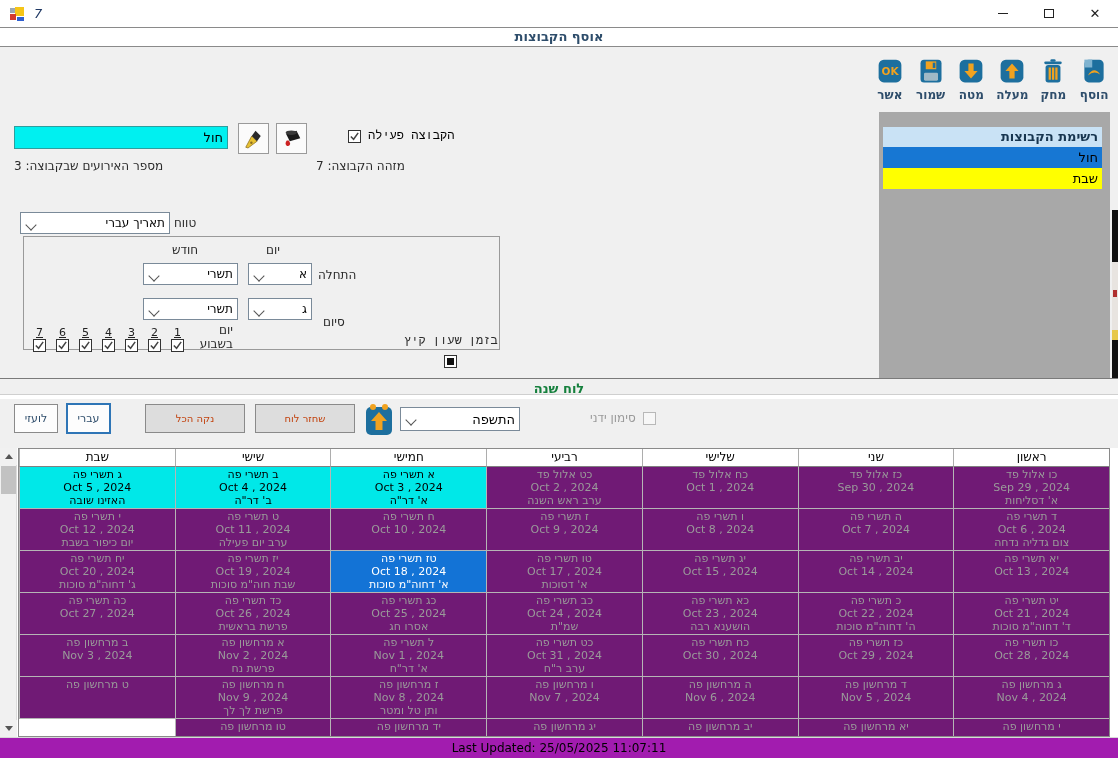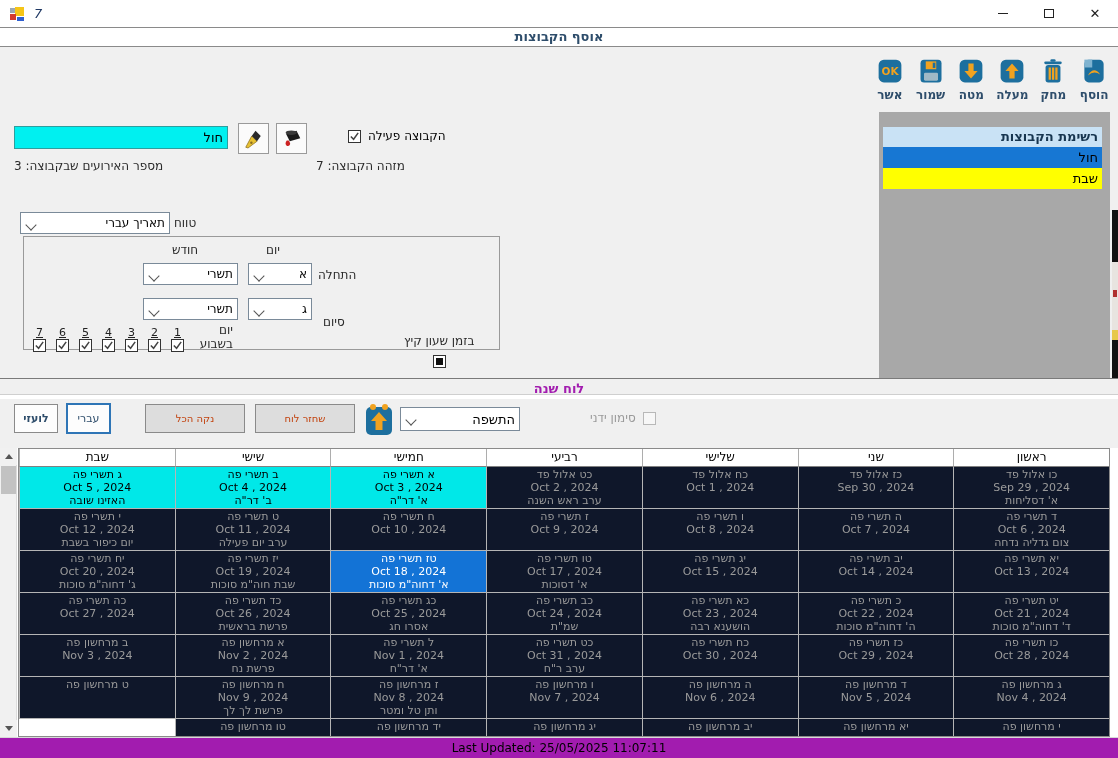--- a/index.html
+++ b/index.html
@@ -34,21 +34,21 @@
   
   .name-input { position:absolute; left:14px; top:79px; width:214px; height:23px;
     background:#00f0f0; border:1px solid #2e9e9e; font-family:inherit; font-size:13px;
     padding:0 4px; direction:rtl; text-align:right; color:#000; }
   .sq-btn { position:absolute; top:76px; width:31px; height:31px; background:#fbfbfb;
     border:1px solid #9a9a9a; display:flex; align-items:center; justify-content:center; }
   .sq-btn svg { width:24px; height:24px; }
   .btn-pen { left:238px; }
   .btn-bucket { left:276px; }
   .cbrow { position:absolute; display:flex; align-items:center; gap:7px; }
-  .cbrow.ltr { direction:ltr; }
+  .cbrow.ltr { direction:ltr;font-family:Liberation Mono, monospace; }
   .cbx { width:13px; height:13px; background:#fff; border:1px solid #333;
     display:flex; align-items:center; justify-content:center; flex:none; }
   .cbx svg { width:11px; height:11px; }
   .cbx .fill { width:7px; height:7px; background:#111; }
   .cbx.disabled { border-color:#b8b8b8; background:#f7f7f7; }
   .active-cb { left:348px; top:82px; }
   .lbl { position:absolute; font-size:12px; color:#2b2b2b; white-space:nowrap; }
   .events-lbl { left:14px; top:112px; }
   .id-lbl { left:316px; top:112px; }
   
@@ -78,21 +78,21 @@
     line-height:20px; padding-right:4px; }
   .gl-item { height:21px; font-size:13px; color:#000; line-height:21px; padding-right:4px; cursor:default; }
   
   .edge-strip { position:absolute; left:1112px; top:210px; width:6px; height:168px; background:#111; }
   .edge-strip .inner { position:absolute; top:52px; left:0; width:6px; height:68px; background:#e8e4e0; }
   .edge-strip .mark { position:absolute; top:28px; left:1px; width:4px; height:7px; background:#b03030; }
   .edge-strip .yellow { position:absolute; top:120px; left:0; width:6px; height:10px; background:#e7c84a; }
   
   .cal-header { position:absolute; top:378px; left:0; right:0; height:17px; background:#f0f0f0;
     border-top:1px solid #7a7a7a; border-bottom:1px solid #cfcfcf;
-    text-align:center; font-weight:bold; font-size:13px; color:#a21caf; line-height:19px; }
+    text-align:center; font-weight:bold; font-size:13px; color:#15803d; line-height:19px; }
   .cal-controls { position:absolute; top:399px; left:0; right:0; height:49px; background:#f0f0f0; }
   .vbtn { position:absolute; top:5px; height:29px; background:#fdfdfd; border:1px solid #8a8a8a;
     font-family:inherit; font-size:11px; color:#2e4d6b; cursor:default; }
   .vbtn.sel { border:2px solid #2e75b6; top:4px; height:31px; }
   .gbtn { position:absolute; top:5px; height:29px; background:#dddddd; border:1px solid #8a8a8a;
     font-family:inherit; font-size:10px; color:#c2410c; cursor:default; }
   .cal-icon-btn { position:absolute; left:362px; top:1px; width:34px; height:39px; background:transparent;
     border:none; cursor:default; }
   .cal-icon-btn svg { width:34px; height:39px; }
   .year-combo { position:absolute; left:400px; top:8px; width:120px; height:24px; }
@@ -110,21 +110,21 @@
   .tri-up { width:0; height:0; border-left:4px solid transparent; border-right:4px solid transparent;
     border-bottom:5px solid #555; }
   .tri-down { width:0; height:0; border-left:4px solid transparent; border-right:4px solid transparent;
     border-top:5px solid #555; }
   .vs-thumb { position:absolute; left:1px; top:18px; width:15px; height:28px; background:#c2c2c2; }
   .cal-grid { position:absolute; left:18px; top:0; width:1092px; height:289px; overflow:hidden;
     display:grid; grid-template-columns:repeat(7,1fr); grid-template-rows:18px; grid-auto-rows:42px;
     border:1px solid #8a8a8a; background:#fff; }
   .chead { background:#fff; border-left:1px solid #adadad; border-bottom:1px solid #808080;
     text-align:center; font-size:12px; color:#000; line-height:17px; }
-  .cell { background:#0f172a; border-left:1px solid #b5b5b5; border-bottom:1px solid #b5b5b5;
+  .cell { background:#701a75; border-left:1px solid #b5b5b5; border-bottom:1px solid #b5b5b5;
     color:#9a9a9a; font-size:11px; text-align:center; line-height:13px; padding-top:1px;
     overflow:hidden; cursor:default; }
   .cell .l2 { direction:ltr; }
   .cell.hl-cyan { background:#00e8e8; color:#000; }
   .cell.hl-blue { background:#1373d6; color:#fff; }
   
   .statusbar { position:absolute; top:737px; left:0; right:0; height:21px; background:#a21caf;
     border-top:1px solid #d9d9d9; direction:ltr; text-align:center; font-size:12px;
     color:#000; line-height:20px; }
 </style>
@@ -360,21 +360,21 @@
 <div class="edge-strip">
   <div class="inner">
     <div class="mark"></div>
   </div>
   <div class="yellow"></div>
 </div>
 
 <div class="cal-header">לוח שנה</div>
 
 <div class="cal-controls">
-  <button class="vbtn" style="left:14px; width:44px;font-weight:bold;">לועזי</button>
+  <button class="vbtn" style="left:14px; width:44px;">לועזי</button>
   <button class="vbtn sel" style="left:66px; width:45px;">עברי</button>
   <button class="gbtn" style="left:145px; width:100px;">נקה הכל</button>
   <button class="gbtn" style="left:255px; width:100px;">שחזר לוח</button>
   <button class="cal-icon-btn">
     <svg viewBox="0 0 34 39">
       <rect x="4" y="7" width="26" height="28" rx="5" fill="#1d6f9e"></rect>
       <circle cx="11" cy="7" r="3" fill="#f0a21f"></circle>
       <circle cx="23" cy="7" r="3" fill="#f0a21f"></circle>
       <path d="M17 12 l8 9 h-4.5 v9 h-7 v-9 h-4.5 z" fill="#f0a21f"></path>
     </svg>

